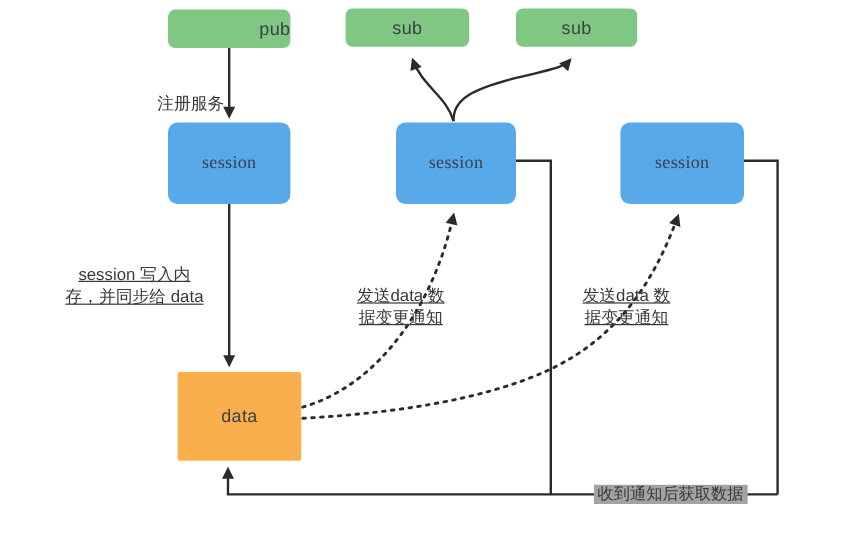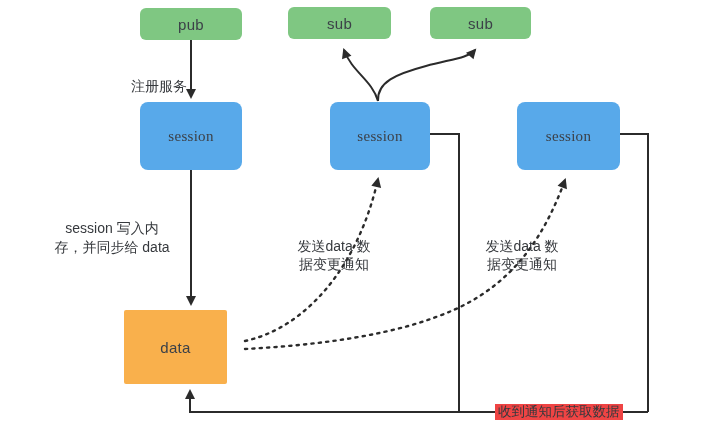--- a/index.html
+++ b/index.html
@@ -15,26 +15,26 @@
     position:absolute; display:flex; align-items:center; justify-content:center;
     font-size:15px; color:var(--c-node-text,#3c4148); letter-spacing:.3px;
   }
   .node.green  { background:var(--c-pub-sub,#7fc782); border-radius:6px; }
   .node.blue   { background:var(--c-session,#58a9ea); border-radius:8px;font-family:Liberation Serif, serif; }
   .node.orange { background:var(--c-data,#f9b04c);   border-radius:2px; }
   .lbl {
     position:absolute; font-size:14px; line-height:18px;
     color:var(--c-label-text,#36393d); white-space:nowrap;
   }
-  .lbl.center { text-align:center; white-space:normal; }
+  .lbl.center { text-align:center; white-space:normal;text-decoration:underline; }
   .lbl-register { left:131px; top:57px; width:58px;margin-top:20px; }
   .lbl-write    { left:38px;  top:219px; width:148px; line-height:19px; }
   .lbl-notify1  { left:274px; top:237px; width:120px; }
   .lbl-notify2  { left:462px; top:237px; width:120px; }
-  .lbl-fetch    { left:495px; top:404px; background:#ef4444; padding:0 3px; font-size:13.5px; line-height:16px; }
+  .lbl-fetch    { left:495px; top:404px; background:#a3a3a3; padding:0 3px; font-size:13.5px; line-height:16px; }
   .watermark    { position:absolute; left:576px; top:417px; font-size:15px;
                   color:var(--c-watermark,#c7c7c7); letter-spacing:.5px; }
 </style>
 </head>
 <body>
 
 <div class="canvas">
 
   <svg class="edges" viewBox="0 0 723 446" xmlns="http://www.w3.org/2000/svg">
     <defs>
@@ -55,21 +55,21 @@
 
     <path class="edge dotted" d="M245,349 C320,345 400,335 458,308 C515,281 545,235 565,180" marker-end="url(#arrow)"></path>
 
     <path class="edge" d="M430,134 L459,134 L459,412"></path>
 
     <path class="edge" d="M620,134 L648,134 L648,412"></path>
 
     <path class="edge" d="M648,412 L190,412 L190,391" marker-end="url(#arrow)"></path>
   </svg>
 
-  <div class="node green" style="left:140px; top:8px; width:102px; height:32px;">
+  <div class="node green" style="left:140px; top:8px; width:102px; height:32px;justify-content:flex-end;">
     <span>pub</span>
   </div>
 
   <div class="node green" style="left:288px; top:7px; width:103px; height:32px;">
     <span>sub</span>
   </div>
 
   <div class="node green" style="left:430px; top:7px; width:101px; height:32px;">
     <span>sub</span>
   </div>
@@ -79,21 +79,21 @@
   </div>
 
   <div class="node blue" style="left:330px; top:102px; width:100px; height:68px;">
     <span>session</span>
   </div>
 
   <div class="node blue" style="left:517px; top:102px; width:103px; height:68px;">
     <span>session</span>
   </div>
 
-  <div class="node orange" style="left:124px; top:310px; width:103px; height:74px;">
+  <div class="node orange" style="left:148px; top:310px; width:103px; height:74px;">
     <span>data</span>
   </div>
 
   <div class="lbl lbl-register">注册服务</div>
 
   <div class="lbl center lbl-write">
     <div>session 写入内</div>
     <div>存，并同步给 data</div>
   </div>
 

